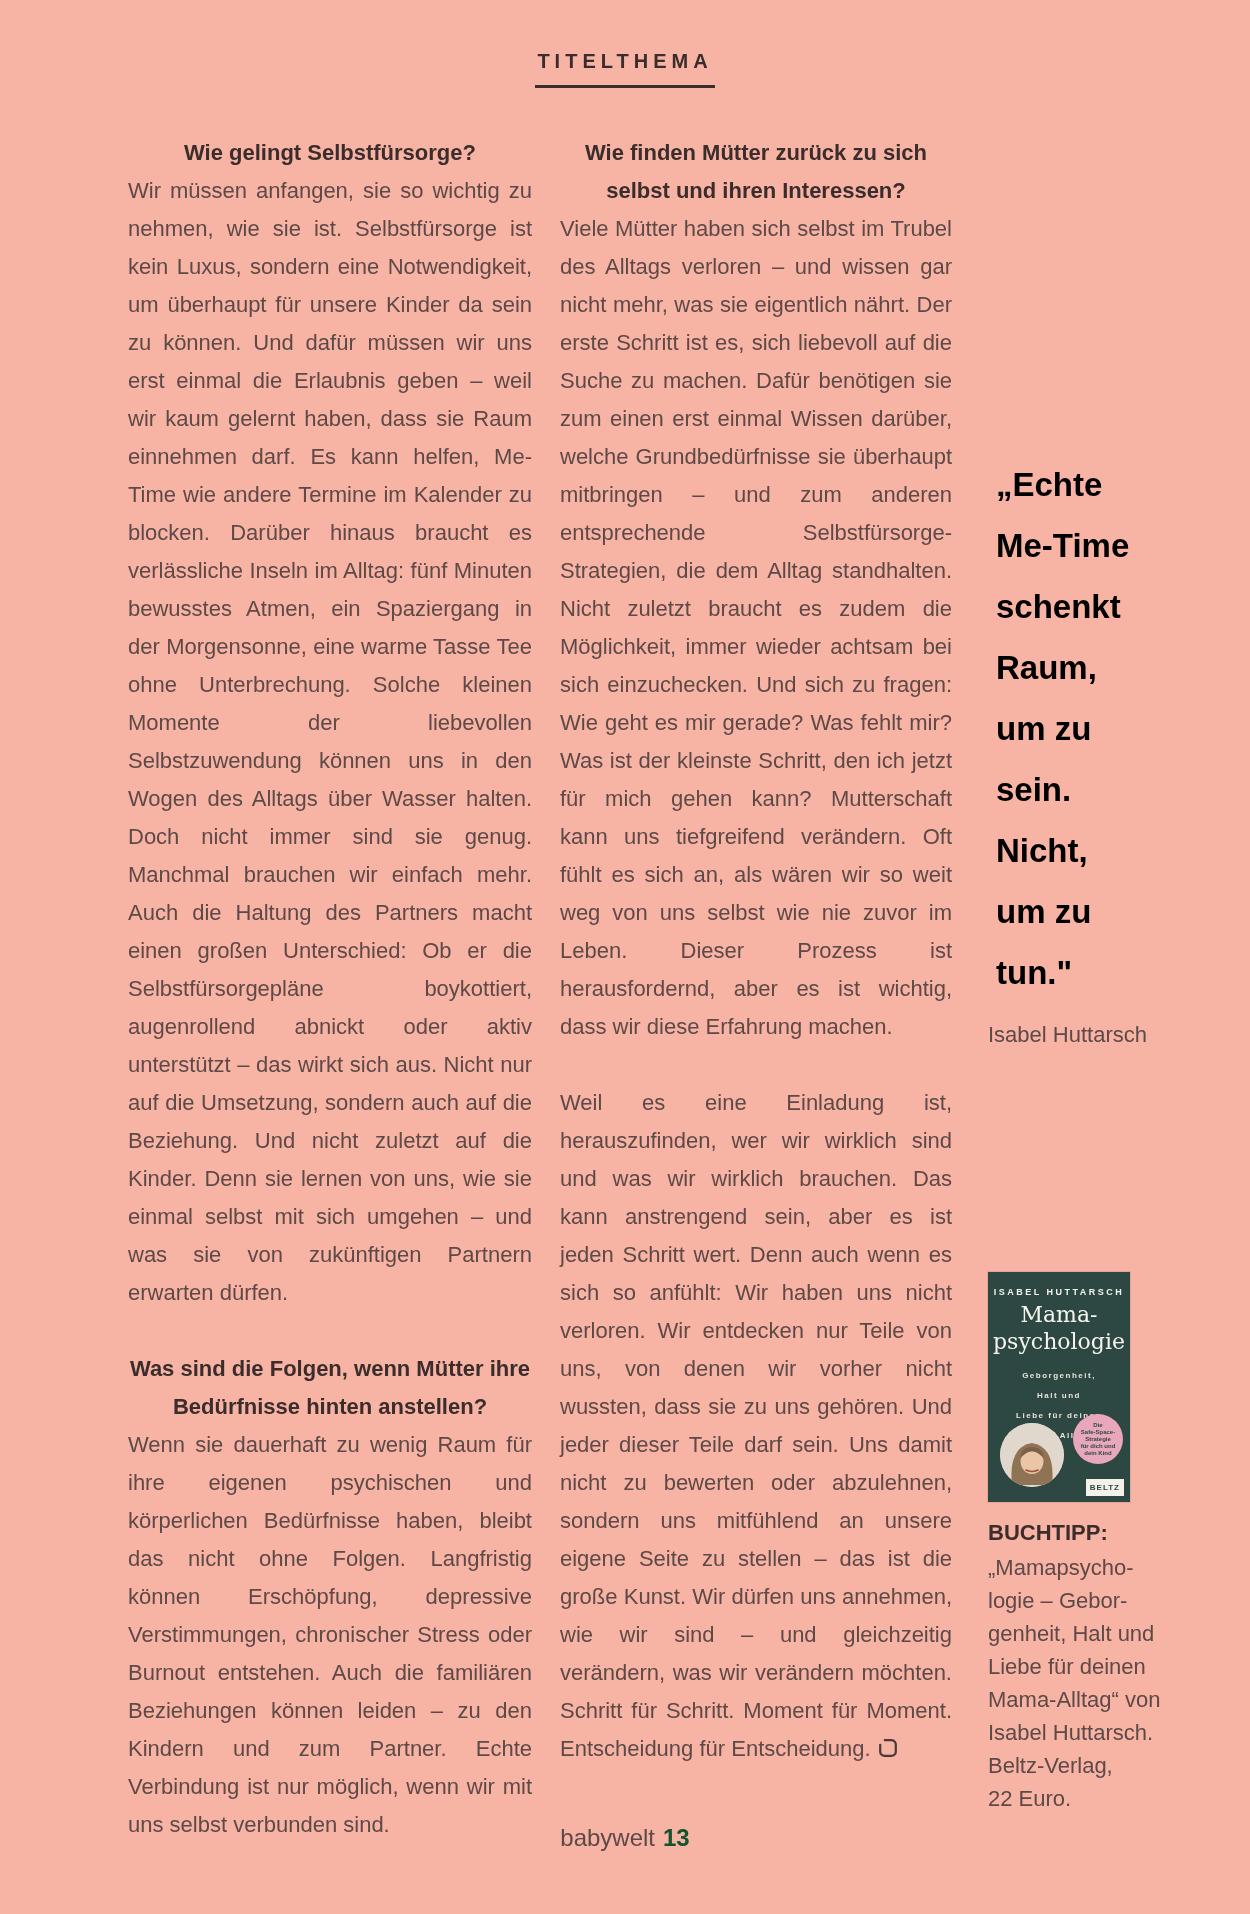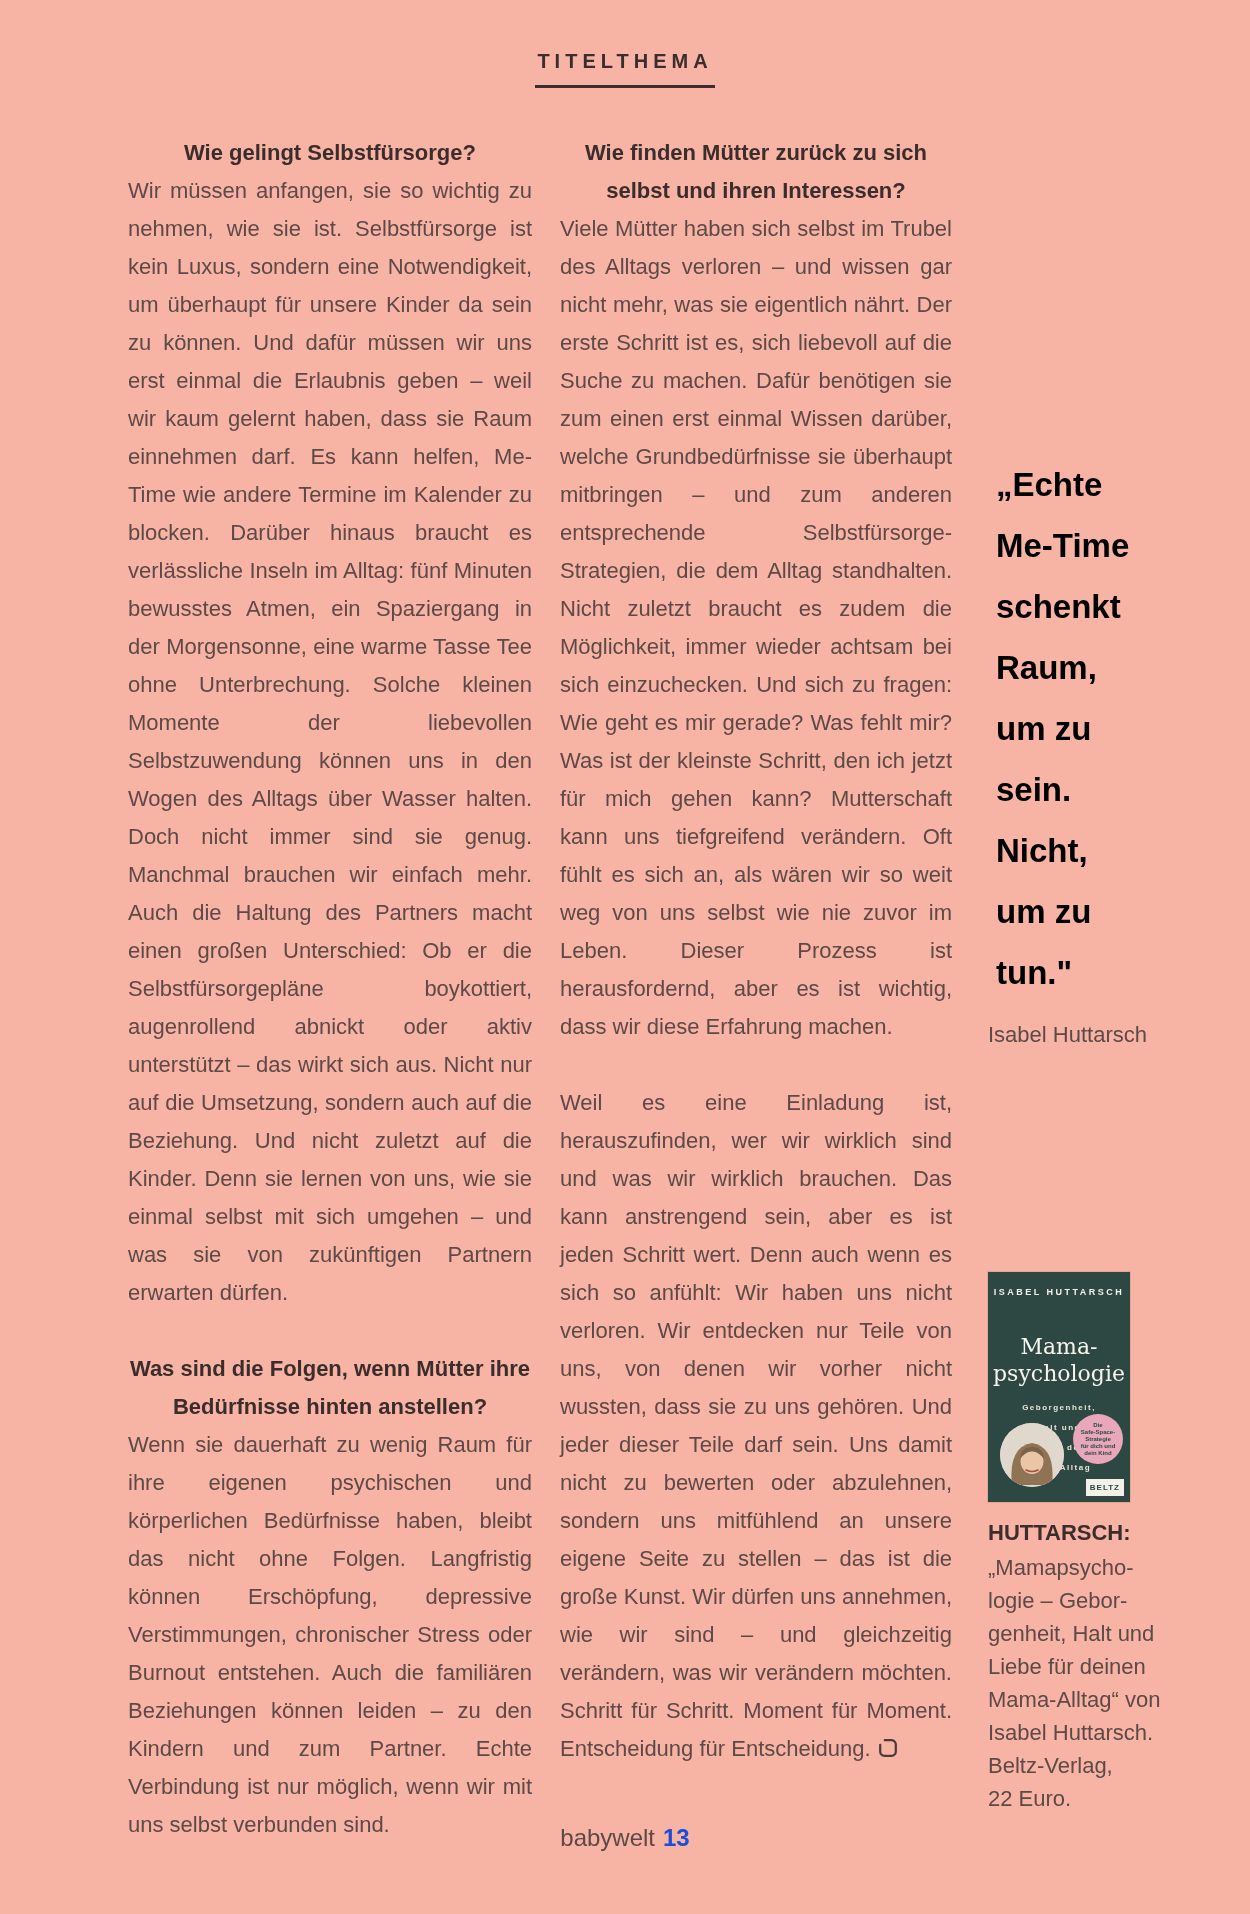--- a/index.html
+++ b/index.html
@@ -41,21 +41,21 @@
   
   .book-cover {
     position:absolute; left:988px; top:1272px; width:142px; height:230px;
     background:#2d4843; box-shadow:0 0 0 1px rgba(0,0,0,0.08);
   }
   .cover-author {
     padding-top:15px; text-align:center; color:#f4f1ea;
     font-size:9px; font-weight:bold; letter-spacing:2.5px; white-space:nowrap;
   }
   .cover-title {
-    margin-top:36px; text-align:center; color:#f7f4ee;
+    margin-top:4px; text-align:center; color:#f7f4ee;
     font-family:"DejaVu Serif","Liberation Serif",serif;
     font-size:22px; line-height:27px; white-space:pre-line;
   }
   .cover-subtitle {
     margin-top:11px; text-align:center; color:#e9e3d8;
     font-size:8px; font-weight:bold; letter-spacing:1.5px; line-height:20px;
     white-space:pre-line;
   }
   .cover-photo {
     position:absolute; left:12px; bottom:15px; width:64px; height:64px;
@@ -75,21 +75,21 @@
   
   .buchtipp { position:absolute; left:988px; top:1520px; width:210px; }
   .buchtipp-label { font-size:22px; font-weight:bold; color:#3b2d2c; margin:0 0 5px 0; }
   .buchtipp-text { font-size:22px; line-height:33px; color:#5d4947; white-space:pre-line; margin:0; }
 
   
   .footer {
     position:absolute; top:1824px; left:0; width:100%;
     text-align:center; font-size:24px; color:#5d4947;
   }
-  .footer .pageno { font-weight:bold; color:#1d4ed8; margin-left:8px; }
+  .footer .pageno { font-weight:bold; color:#14532d; margin-left:8px; }
 </style>
 </head>
 <body>
 
 <div class="page">
 
   <div class="kicker-wrap">
     <span class="kicker">TITELTHEMA</span>
   </div>
 
@@ -148,21 +148,21 @@
     </div>
     <div class="cover-badge">Die
 Safe-Space-
 Strategie
 für dich und
 dein Kind</div>
     <div class="cover-publisher">BELTZ</div>
   </div>
 
   <div class="buchtipp">
-    <p class="buchtipp-label">HUTTARSCH:</p>
+    <p class="buchtipp-label">BUCHTIPP:</p>
     <p class="buchtipp-text">„Mamapsycho-
 logie – Gebor-
 genheit, Halt und
 Liebe für deinen
 Mama-Alltag“ von
 Isabel Huttarsch.
 Beltz-Verlag,
 22 Euro.</p>
   </div>
 

